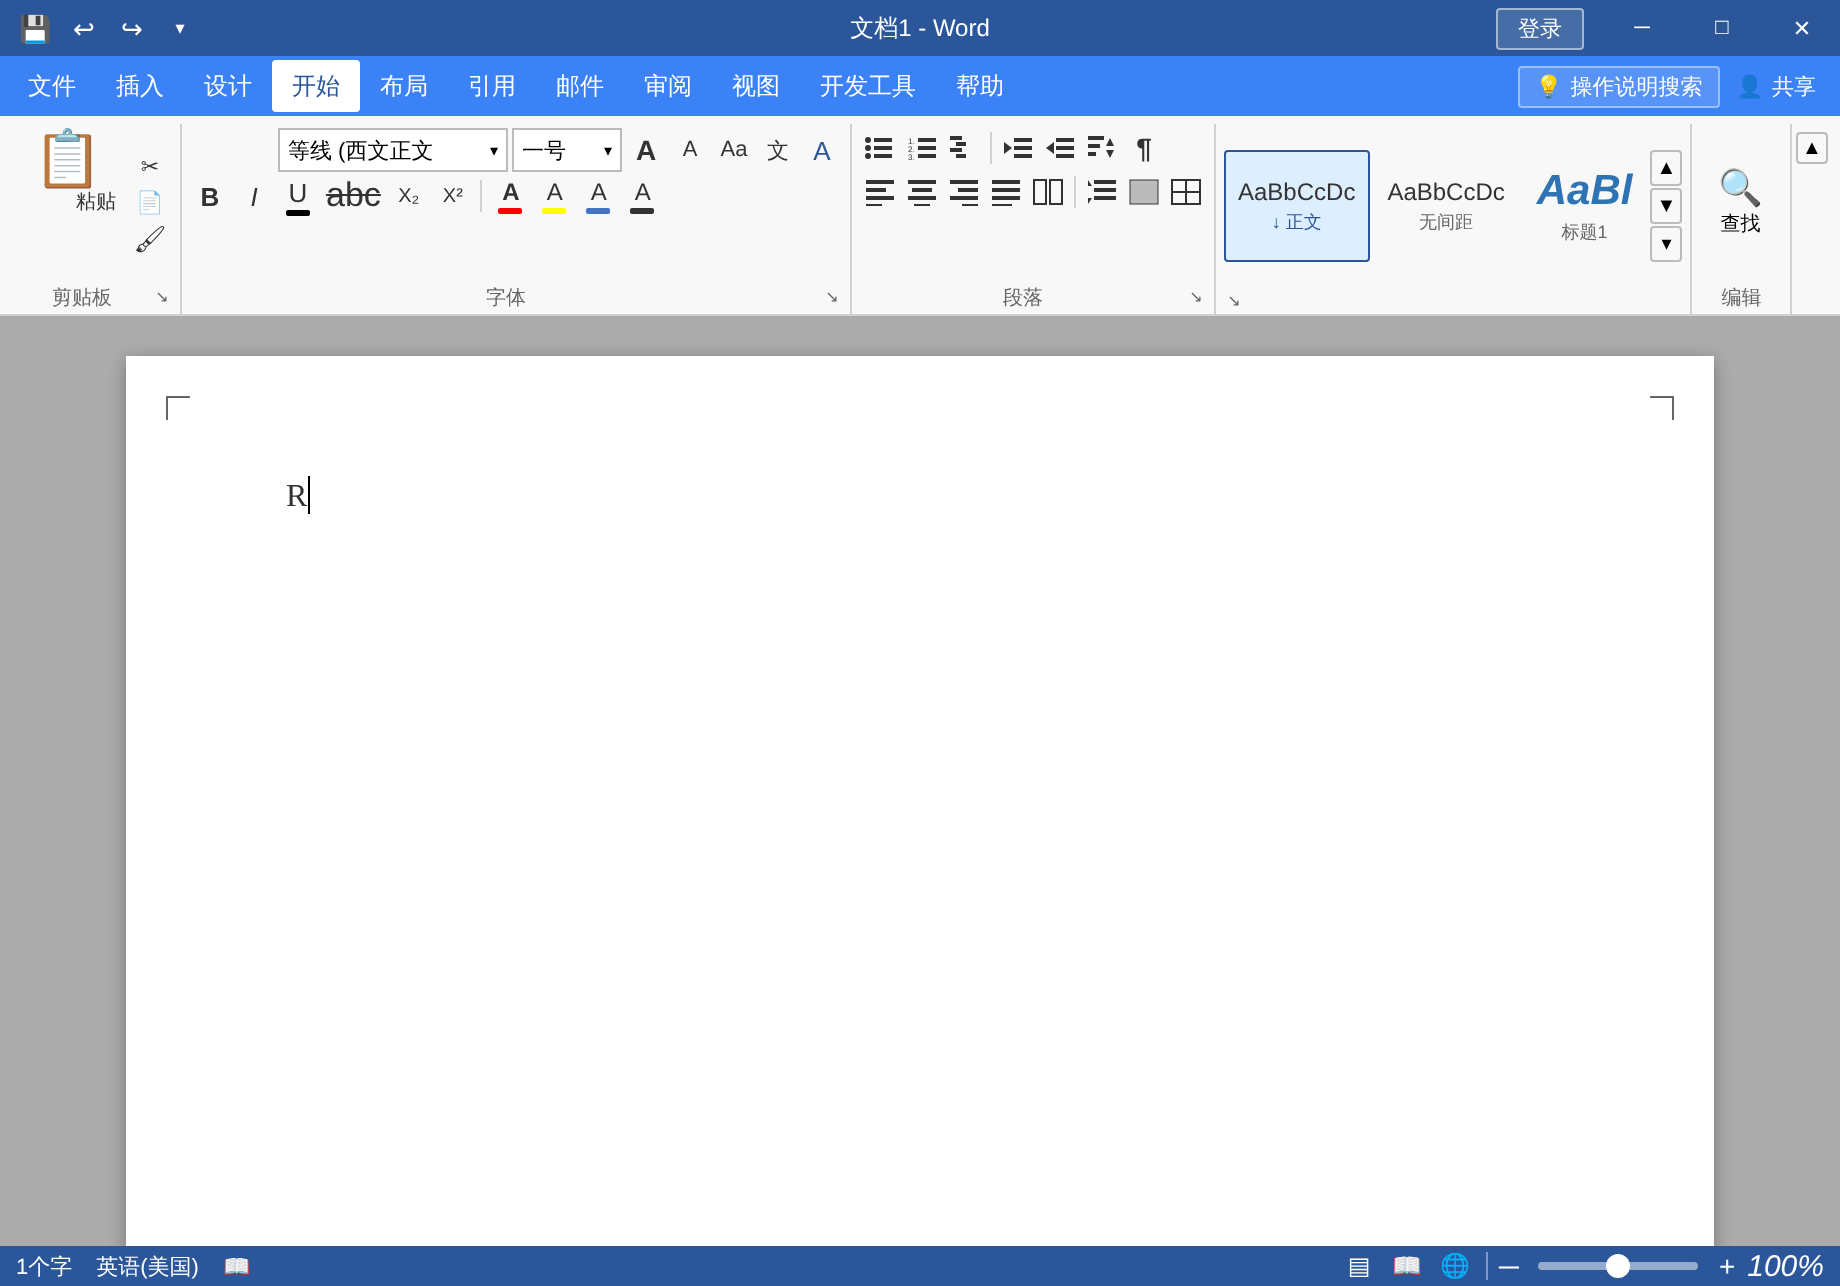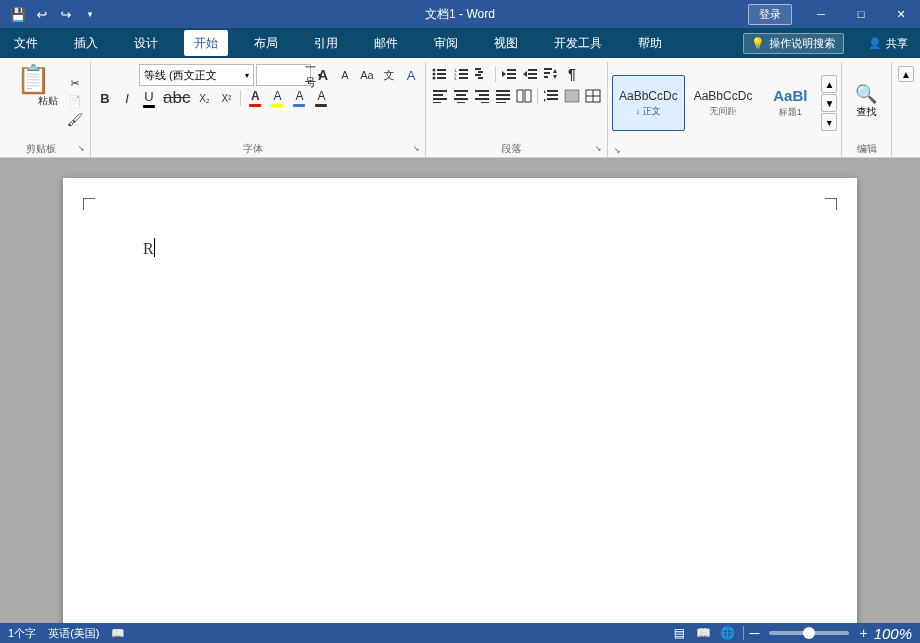--- a/index.html
+++ b/index.html
@@ -18,25 +18,25 @@
     .title-bar-title { flex: 1; text-align: center; font-size: 12px; color: white; position: absolute; left: 50%; transform: translateX(-50%); }
     .title-bar-controls { display: flex; align-items: center; gap: 18px; }
     .tb-btn { width: 22px; height: 22px; display: flex; align-items: center; justify-content: center; color: white; font-size: 11px; cursor: pointer; border-radius: 2px; }
     .quick-access { display: flex; align-items: center; gap: 4px; }
     .qa-btn { width: 20px; height: 20px; display: flex; align-items: center; justify-content: center; color: white; font-size: 13px; cursor: pointer; border-radius: 2px; }
     .login-btn { background: #ffffff22; border: 1px solid rgba(255,255,255,0.5); color: white; font-size: 11px; padding: 2px 10px; border-radius: 2px; cursor: pointer; }
 
     
     .menu-bar {
       height: 30px;
-      background: #0c4a6e;
+      background: #3b82f6;
       display: flex;
       align-items: center;
       padding: 0 4px;
-      gap: 16px;
+      gap: 0;
     }
     .menu-item {
       padding: 4px 10px;
       color: white;
       font-size: 12px;
       cursor: pointer;
       border-radius: 2px;
       height: 26px;
       display: flex;
       align-items: center;
@@ -221,21 +221,21 @@
     </div>
 
     <div class="ribbon-group" style="width:220px;">
       <div class="ribbon-group-content" style="flex-direction:column;gap:2px;width:100%;">
         <div class="font-top-row" style="display:flex;gap:2px;align-items:center;">
           <div class="font-selector" style="width:115px;">
             <span style="font-size:11px;overflow:hidden;white-space:nowrap;text-overflow:ellipsis;flex:1;">等线 (西文正文</span>
             <span style="font-size:8px;">▾</span>
           </div>
           <div class="font-selector" style="width:55px;">
-            <span style="font-size:11px;flex:1;margin-left:44px;">一号</span>
+            <span style="font-size:11px;flex:1;">一号</span>
             <span style="font-size:8px;">▾</span>
           </div>
           <div class="fc-btn" style="font-size:14px;font-weight:bold;">A</div>
           <div class="fc-btn" style="font-size:11px;">A</div>
           <div class="fc-btn" style="font-size:11px;">Aa</div>
           <div class="fc-btn" style="font-size:11px;">文</div>
           <div class="fc-btn" style="font-size:13px;color:#2b579a;">A</div>
         </div>
         <div class="font-format-row" style="display:flex;gap:2px;align-items:center;">
           <div class="fc-btn bold" style="font-weight:bold;font-size:13px;">B</div>
@@ -416,21 +416,21 @@
       <div class="ribbon-group-content" style="align-items:center;gap:2px;">
         <div class="style-item active">
           <span class="style-preview" style="font-size:12px;color:#333;">AaBbCcDc</span>
           <span class="style-label" style="font-size:9px;color:#2b579a;">↓ 正文</span>
         </div>
         <div class="style-item">
           <span class="style-preview" style="font-size:12px;color:#333;">AaBbCcDc</span>
           <span class="style-label" style="font-size:9px;color:#666;">无间距</span>
         </div>
         <div class="style-item">
-          <span class="style-preview" style="font-size:15px;font-weight:bold;color:#2e74b5;">AaBl</span>
+          <span class="style-preview" style="font-size:21px;font-weight:bold;color:#2e74b5;font-style:italic;">AaBl</span>
           <span class="style-label" style="font-size:9px;color:#666;">标题1</span>
         </div>
         <div class="styles-scroll">
           <div class="scroll-arrow">▲</div>
           <div class="scroll-arrow">▼</div>
           <div class="scroll-arrow">▾</div>
         </div>
       </div>
       <div class="ribbon-group-label">
         <span class="expand-icon">↘</span>

